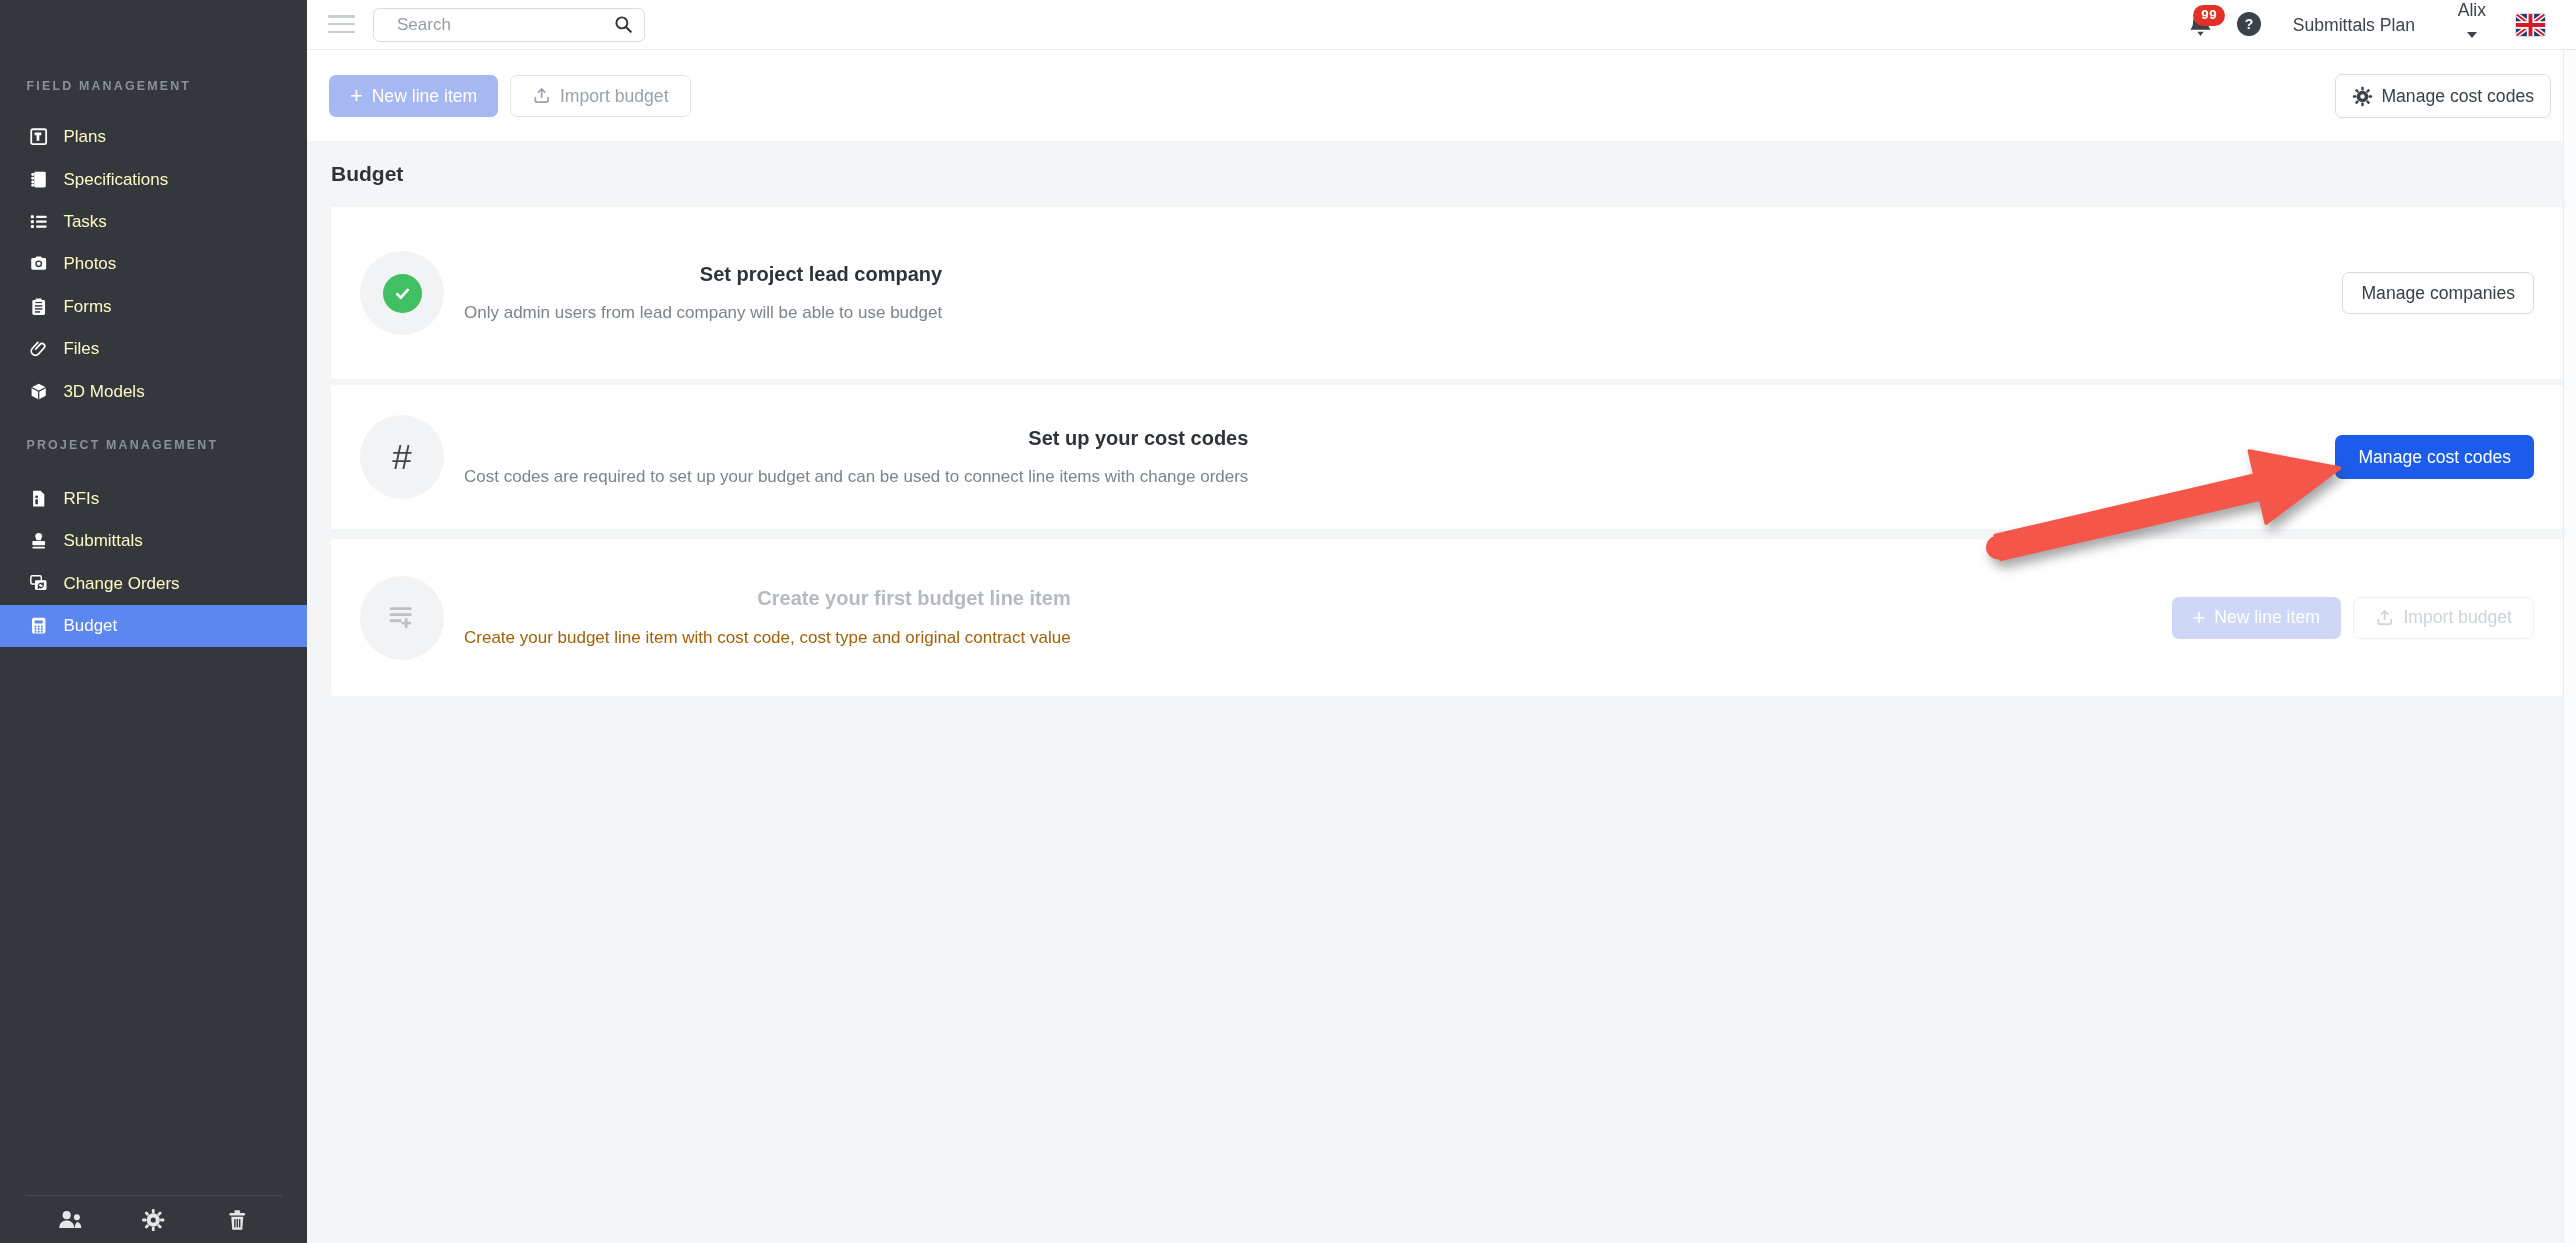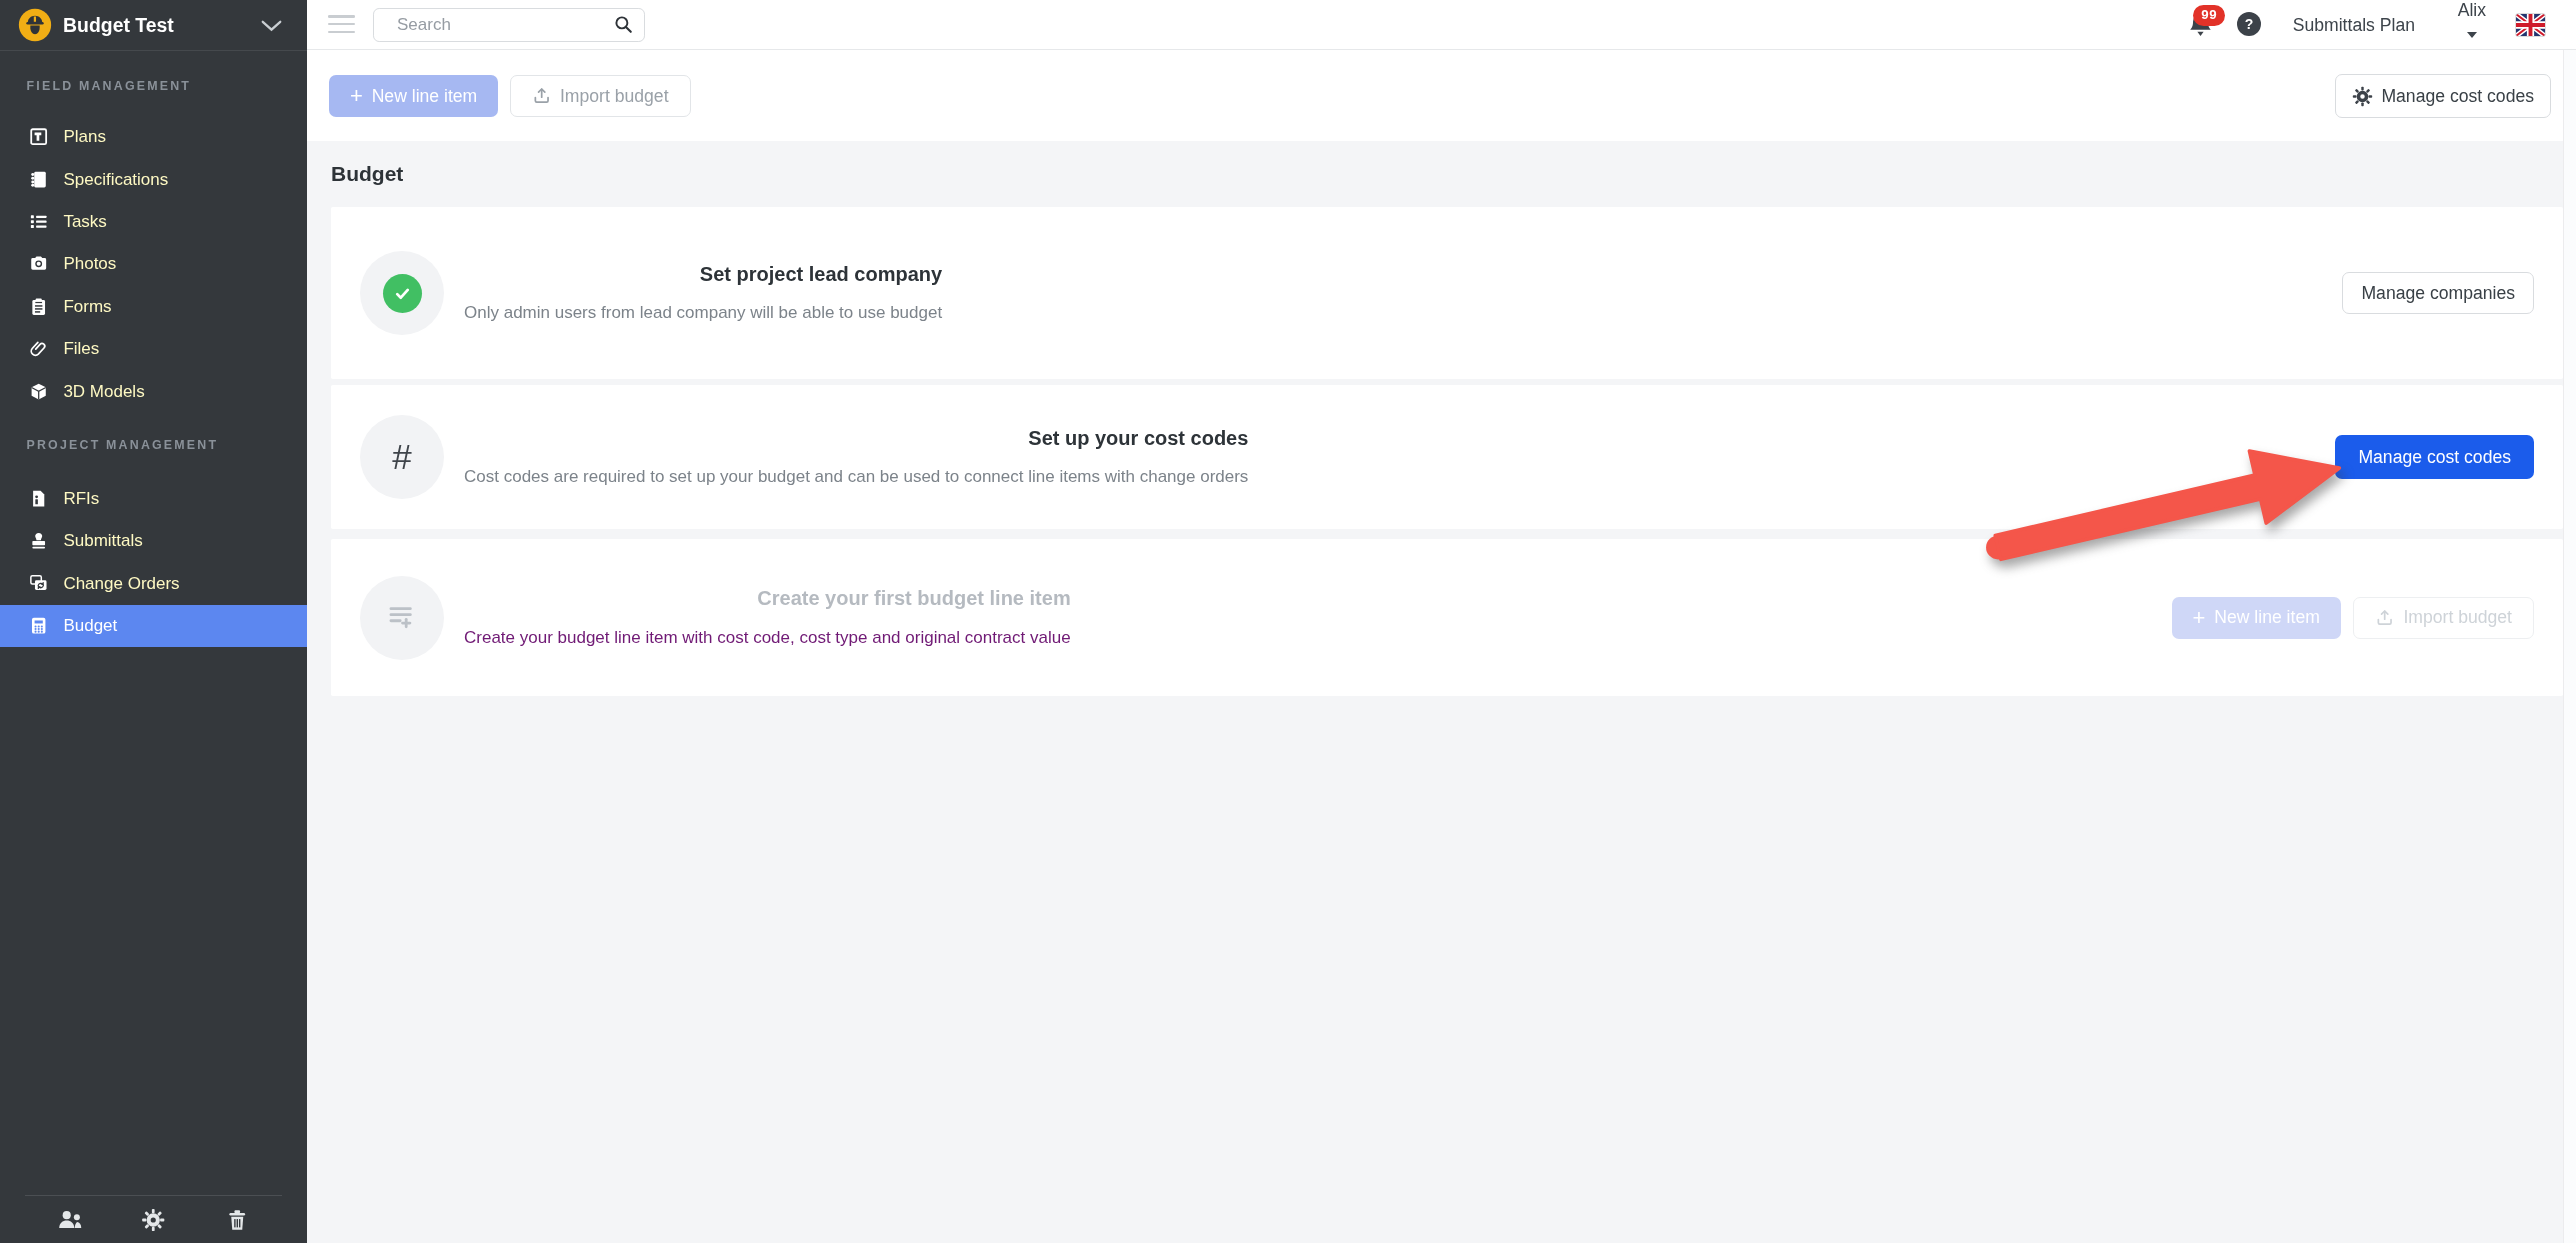--- a/index.html
+++ b/index.html
@@ -60,51 +60,32 @@
   .card { position:absolute; left:24px; width:2232px; background:#ffffff; border-radius:1.8px; display:flex; align-items:center; }
   .avatar { width:84px; height:84px; border-radius:50%; background:#f2f3f5; margin-left:29px; flex:none; display:flex; align-items:center; justify-content:center; }
   .check-circle { width:39px; height:39px; border-radius:50%; background:#41bf63; display:flex; align-items:center; justify-content:center; }
   .check-ic { width:21px; height:21px; }
   .hash { font-size:35px; color:#3f444a; }
   .addline-ic { width:37px; height:37px; color:#bcc1c7; }
   .card-text { margin-left:20px;text-align:right; }
   .card-title { font-size:20px; font-weight:bold; color:#2d3338; }
   .card-desc { font-size:17px; color:#7c838a; margin-top:17.6px; }
   .card.disabled .card-title { color:#b5bac0; }
-  .card.disabled .card-desc { color:#701a75; }
+  .card.disabled .card-desc { color:#a16207; }
   .card-actions { position:absolute; right:29px; top:50%; transform:translateY(-50%); display:flex; gap:12.4px; }
   .btn-primary { background:#1b5ceb; color:#ffffff; height:44px; padding:0 23px; }
   .btn-faded-blue { background:#cfd7f7; color:#ffffff; height:42px; padding:0 21px; }
   .btn-faded-light { background:#ffffff; border:0.9px solid #edeff1; color:#ced3d8; height:42px; padding:0 21px; }
   .red-arrow { position:absolute; left:1669px; top:281px; width:381px; height:152px; z-index:6; filter:drop-shadow(4.4px 7px 5.3px rgba(60,60,60,0.45)); pointer-events:none; }
   .scroll-strip { position:absolute; right:0; top:50px; bottom:0; width:13.2px; background:#fbfcfd; border-left:0.9px solid #ececee; z-index:7; }
 </style>
 </head>
 <body>
 
 <aside class="sidebar">
-  <div class="sb-header">
-    <span class="sb-logo">
-      <svg viewBox="0 0 40 40">
-        <circle cx="20" cy="20" r="19" fill="#f1ae15"></circle>
-        <g fill="#2f3338">
-          <path d="M11.5 17.2c0-4.6 3.8-8 8.5-8s8.5 3.4 8.5 8z"></path>
-          <rect x="9.8" y="16.4" width="20.4" height="3" rx="1.5"></rect>
-          <path d="M14.5 20.6h11v2.6c0 4.2-2.3 7.6-5.5 7.6s-5.5-3.4-5.5-7.6z"></path>
-        </g>
-        <rect x="18.6" y="10" width="2.6" height="6.2" fill="#f1ae15"></rect>
-      </svg>
-    </span>
-    <span class="sb-name">Budget Test</span>
-    <span class="sb-chev">
-      <svg viewBox="0 0 24 14">
-          <path d="M2 2l10 9L22 2" fill="none" stroke="#c9ced2" stroke-width="2.6" stroke-linecap="round"></path>
-        </svg>
-    </span>
-  </div>
 
   <div class="sb-section" style="top:79px">FIELD MANAGEMENT</div>
 
   <div class="sb-item" style="top:116px">
     <span class="sb-ic">
       <svg viewBox="0 0 26 26">
           <rect x="3" y="3" width="20" height="20" rx="2" fill="none" stroke="#fff" stroke-width="2.4"></rect>
           <path d="M7.5 7.5h9v3.6h-2.7v7.4h-3.6v-7.4H7.5z" fill="#fff"></path>
         </svg>
     </span>

